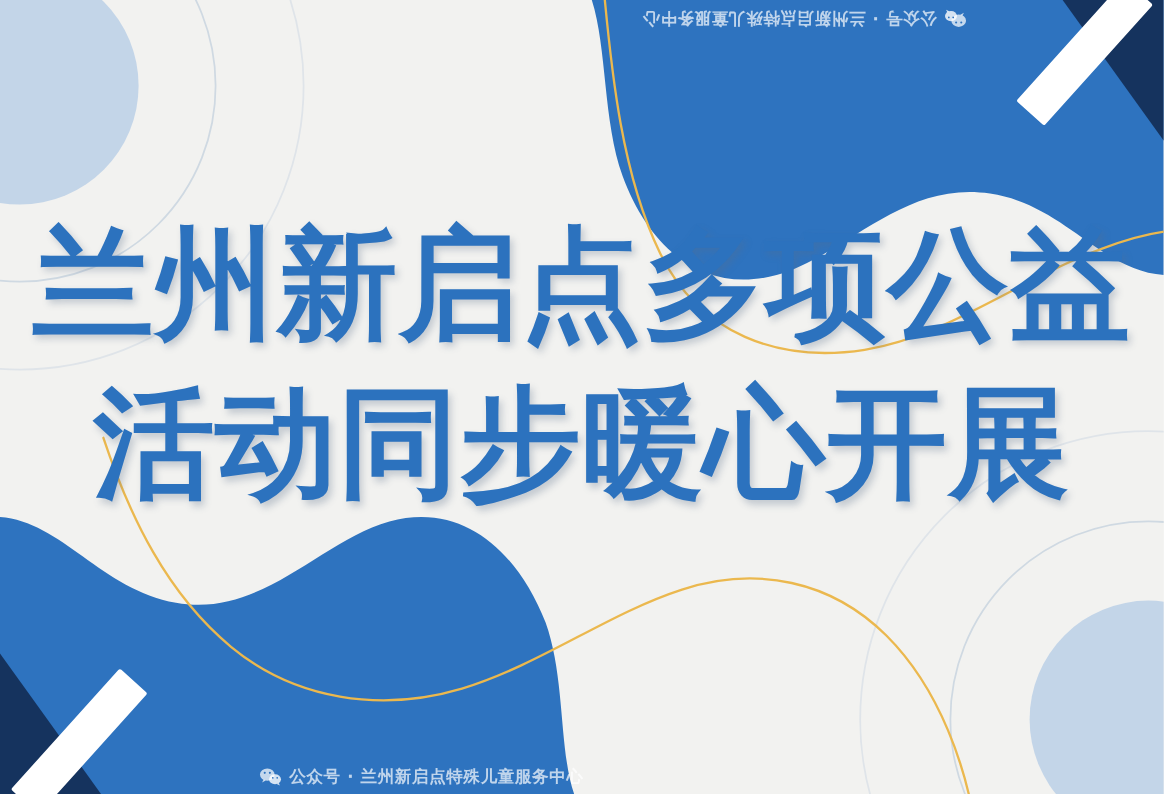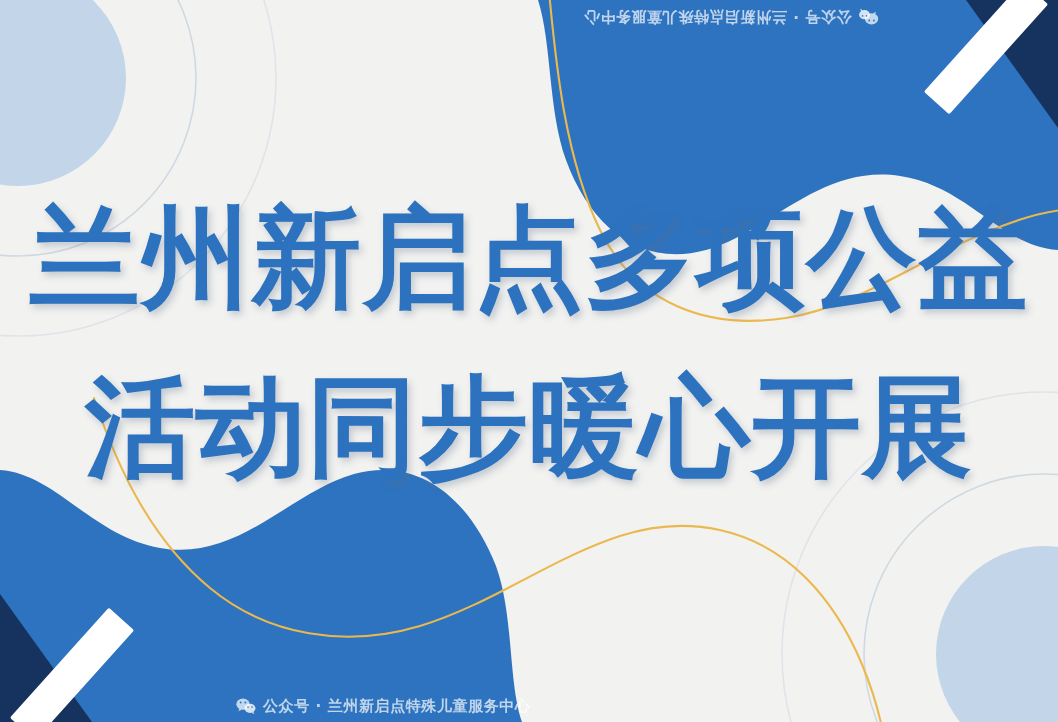--- a/index.html
+++ b/index.html
@@ -40,21 +40,21 @@
     color: #2c72be;
     font-family: "DejaVu Sans", "Liberation Sans", sans-serif;
     font-weight: bold;
     font-size: 108px;
     line-height: 1.32;
     letter-spacing: 1px;
     white-space: nowrap;
     text-shadow: 3px 4px 7px rgba(90, 110, 135, 0.30);
   }
   .title-line.line-1 { font-size: 110px; }
-  .title-line.line-2 { font-size: 110px; margin-top: 24px; }
+  .title-line.line-2 { font-size: 110px; }
 
   
   .watermark {
     position: absolute;
     z-index: 7;
     display: flex;
     align-items: center;
     gap: 7px;
     white-space: nowrap;
     color: rgba(255, 255, 255, 0.72);

